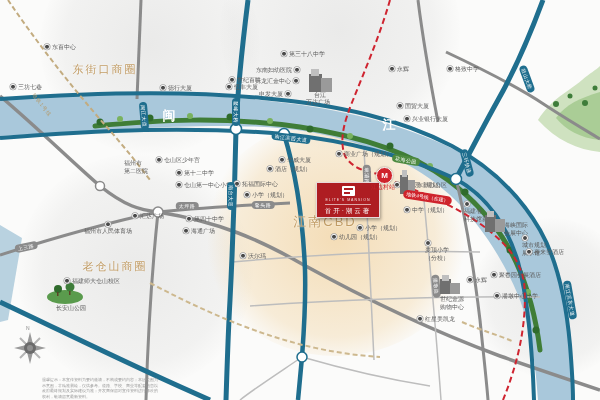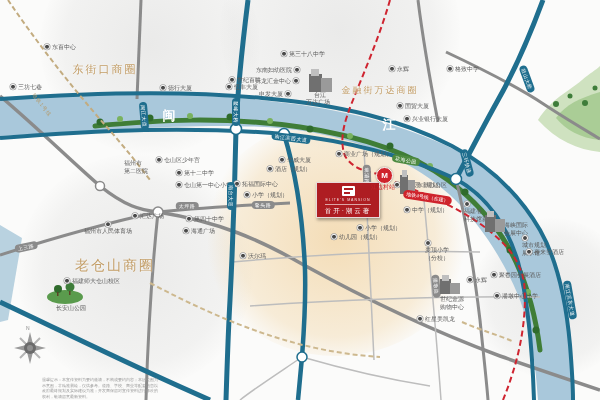--- a/index.html
+++ b/index.html
@@ -341,22 +341,22 @@
       <div class="pill teal" style="left: 527px; top: 79px; transform: translate(-50%, -50%) rotate(70deg);">鼓山大桥</div>
       <div class="pill teal" style="left: 467px; top: 163px; transform: translate(-50%, -50%) rotate(75deg);">三环快速</div>
       <div class="pill teal" style="left: 570px; top: 300px; transform: translate(-50%, -50%) rotate(80deg);">南江滨东大道</div>
       <div class="pill green" style="left: 406px; top: 160px; transform: translate(-50%, -50%) rotate(10deg);">花海公园</div>
       <div class="pill gray" style="left: 187px; top: 206px; transform: translate(-50%, -50%) rotate(0deg);">太坪路</div>
       <div class="pill gray" style="left: 263px; top: 205px; transform: translate(-50%, -50%) rotate(0deg);">鳌头路</div>
       <div class="pill gray" style="left: 26px; top: 247px; transform: translate(-50%, -50%) rotate(-12deg);">上三路</div>
       <div class="pill gray" style="left: 367px; top: 176px; transform: translate(-50%, -50%) rotate(88deg);">林浦路</div>
       <div class="pill gray" style="left: 436px; top: 286px; transform: translate(-50%, -50%) rotate(85deg);">潘墩路</div>
       <div class="zlabel" style="left: 105px; top: 69px; font-size: 11px;">东街口商圈</div>
-      <div class="zlabel" style="left: 380px; top: 90px; font-size: 9px;">金融街万达商圈</div>
-      <div class="zlabel" style="left: 115px; top: 266px; font-size: 14px; text-align: right;">老仓山商圈</div>
+      <div class="zlabel" style="left: 115px; top: 266px; font-size: 11px; text-align: right;">老仓山商圈</div>
+      <div class="zlabel" style="left: 325px; top: 222px; font-size: 13px;">江南CBD</div>
       <div class="rchar" style="left: 169px; top: 116px;">闽</div>
       <div class="rchar" style="left: 389px; top: 125px;">江</div>
       <div class="bld" style="left: 309px; top: 69px; width: 23px; height: 23px;">
         <div class="b1"></div>
         <div class="b2"></div>
         <div class="b3"></div>
       </div>
       <div class="bld" style="left: 400px; top: 170px; width: 15px; height: 24px;">
         <div class="b1"></div>
         <div class="b2"></div>

